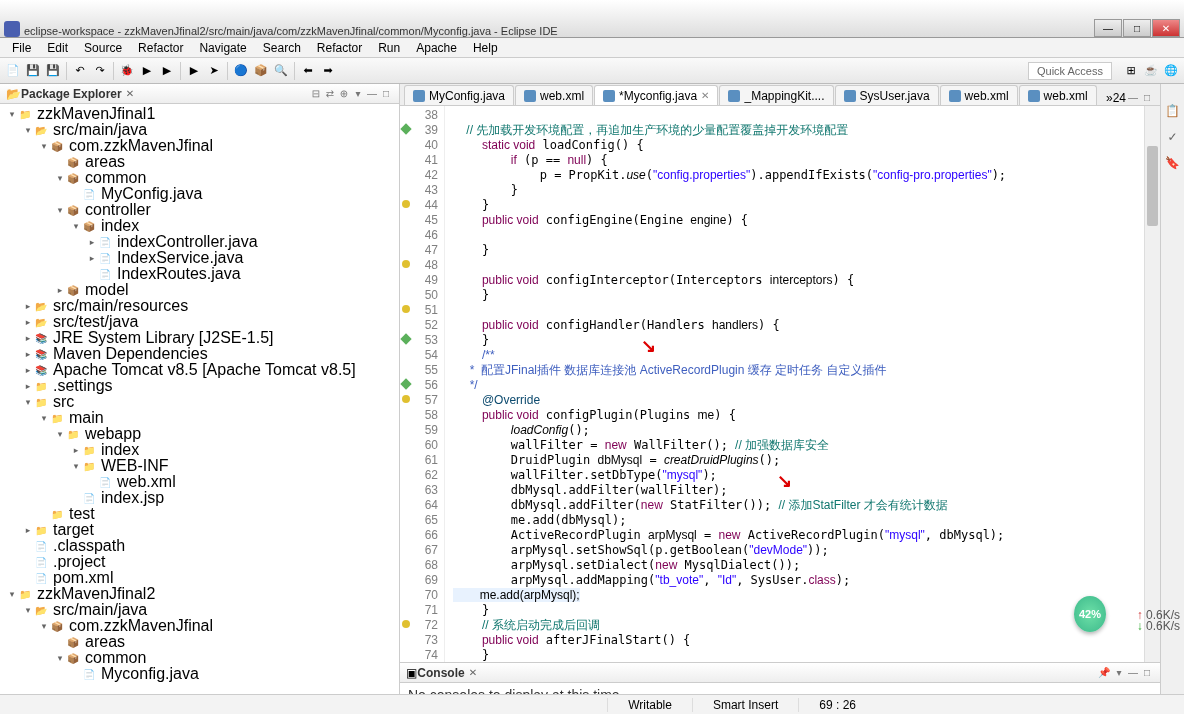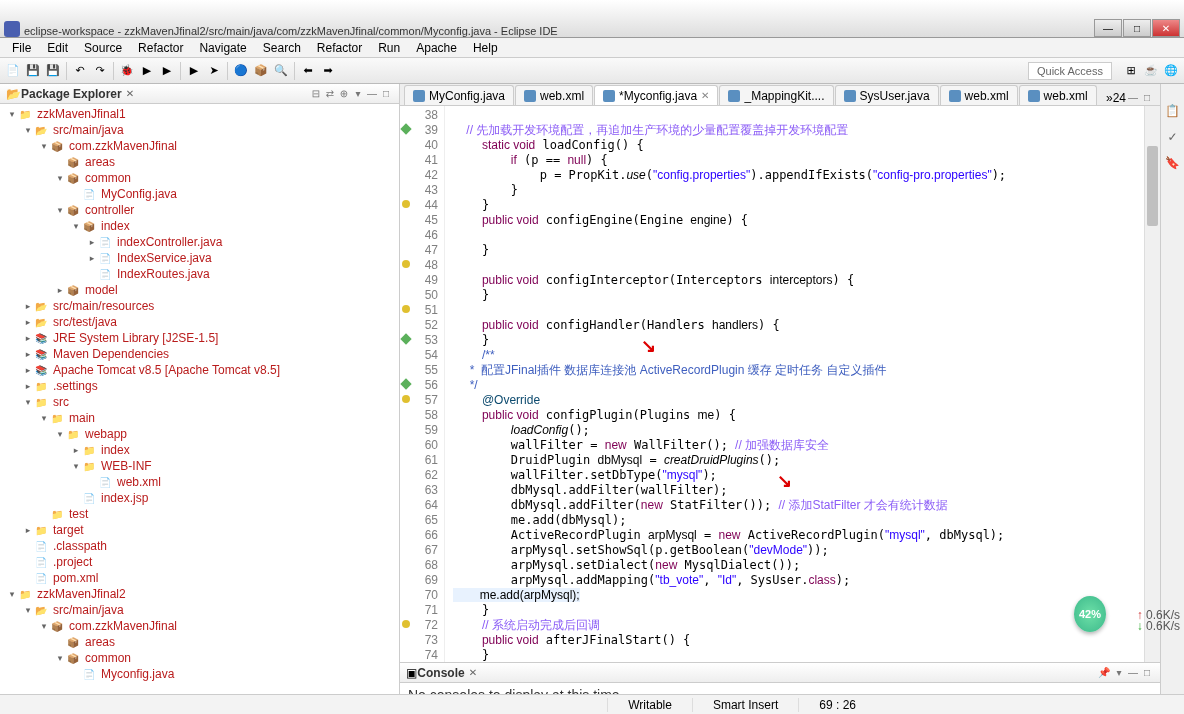--- a/index.html
+++ b/index.html
@@ -26,40 +26,40 @@
 .panel-header { height:20px; background:linear-gradient(#fff,#eee); border-bottom:1px solid #ccc; display:flex; align-items:center; padding:0 6px; }
 .panel-header .title { font-weight:bold; color:#333; }
 .panel-header .close-x { margin-left:4px; color:#666; cursor:pointer; font-size:10px; }
 .panel-header .spacer { flex:1; }
 .panel-mini { width:14px; height:14px; cursor:pointer; color:#777; text-align:center; line-height:14px; font-size:10px; }
 
 .tree { flex:1; overflow:auto; padding:2px 0; }
 .tree-item { display:flex; align-items:center; height:16px; padding-left:6px; cursor:pointer; white-space:nowrap; }
 .tree-arrow { width:12px; text-align:center; color:#666; font-size:9px; }
 .tree-icon { width:16px; height:14px; margin-right:3px; display:inline-flex; align-items:center; justify-content:center; font-size:10px; }
-.tree-label { font-size:12px; color:#b91c1c; }
+.tree-label { font-size:16px; color:#000000; }
 
 .editor-area { flex:1; display:flex; flex-direction:column; background:#fff; }
 .tabs { height:22px; background:#eee; border-bottom:1px solid #ccc; display:flex; align-items:flex-end; padding-left:4px; }
 .tab { height:20px; padding:0 8px; background:#f5f5f5; border:1px solid #ccc; border-bottom:none; margin-right:1px; display:flex; align-items:center; gap:4px; cursor:pointer; font-size:11px; border-radius:3px 3px 0 0; }
 .tab.active { background:#fff; font-weight:normal; }
 .tab-icon { width:12px; height:12px; background:#5a8fc0; border-radius:2px; }
 .tab-x { color:#888; font-size:10px; }
 .tabs-right { margin-left:auto; display:flex; padding-right:6px; align-items:center; }
 
 .code-wrap { flex:1; display:flex; overflow:hidden; position:relative; }
 .gutter { width:45px; background:#fff; border-right:1px solid #eee; text-align:right; padding-right:6px; font-family:Consolas,monospace; font-size:11px; color:#808080; line-height:15px; padding-top:2px; }
 .gutter-line { height:15px; position:relative; }
 .marker { position:absolute; left:2px; top:2px; width:8px; height:8px; }
 .marker.diamond { background:#5bb05b; transform:rotate(45deg); }
 .marker.warn { background:#e0c030; border-radius:50%; }
 .code { flex:1; font-family:Consolas,monospace; font-size:12px; line-height:15px; padding:2px 8px; white-space:pre; overflow:auto; color:#000; position:relative; }
 .kw { color:#7f0055; font-weight:normal; }
 .str { color:#2a00ff; }
-.cmt { color:#8b5cf6; }
+.cmt { color:#0f766e; }
 .doc { color:#3f5fbf; }
 .ann { color:#0c4a6e;margin-top:16px; }
 .typ { color:#000; }
 .mth { font-style:italic; color:#000;text-align:right; }
 .highlight-line { background:#e8f2fe; }
 .red-arrow { position:absolute; color:#d00; font-size:18px; font-weight:bold; pointer-events:none; }
 
 .console-area { height:58px; border-top:1px solid #ccc; background:#fff; }
 .console-text { padding:4px 8px; color:#333; font-size:14px; }
 

